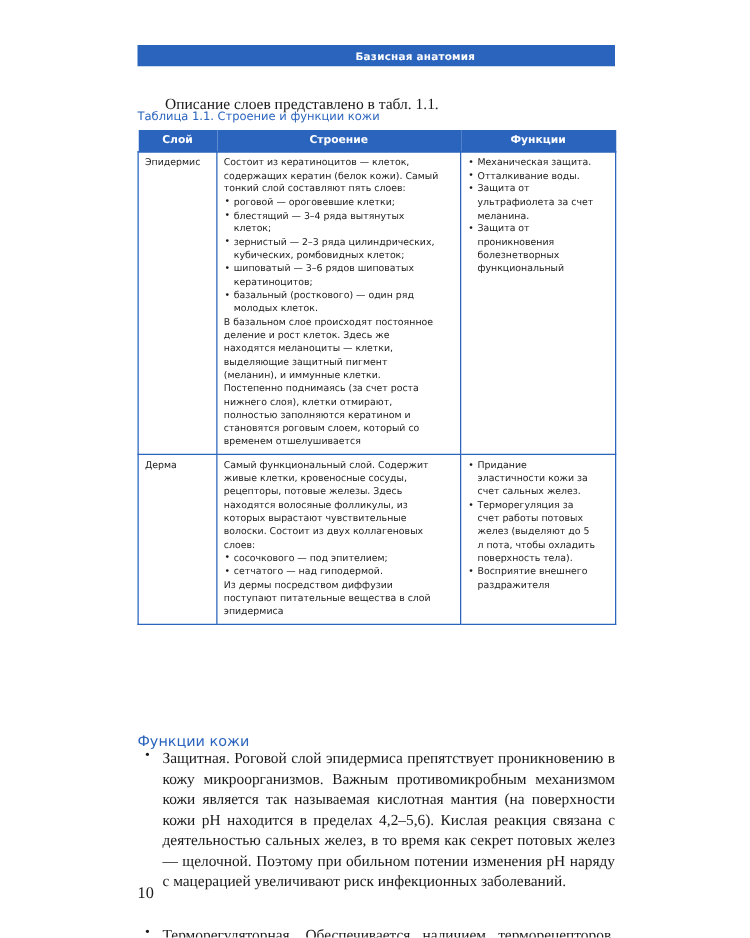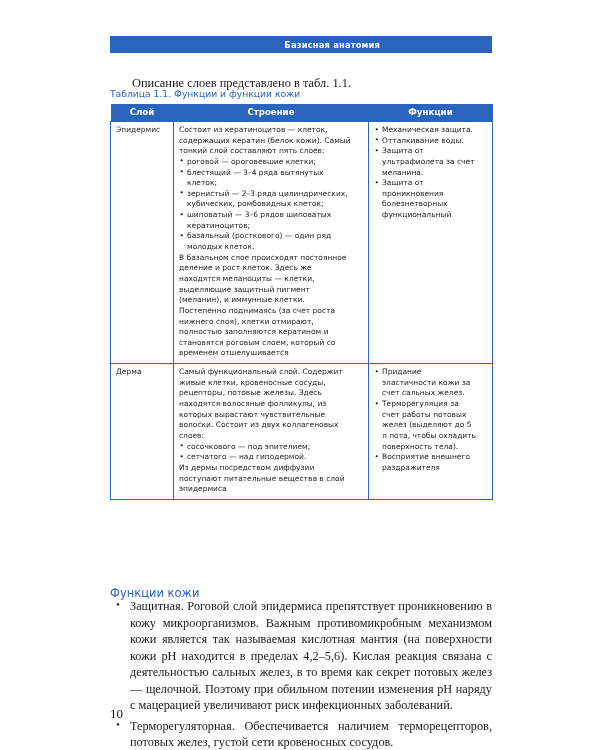--- a/index.html
+++ b/index.html
@@ -146,21 +146,21 @@
     position: absolute;
     left: 110px;
     top: 598px;
     width: 382px;
     font-size: 12.3px;
     line-height: 1.345;
   }
   .bodylist .bl-item {
     position: relative;
     padding-left: 20px;
-    margin-bottom: 4px;
+    margin-bottom: 26px;
     text-align: justify;
   }
   .bodylist .bl-item:last-child { margin-bottom: 0; }
   .bodylist .bl-item:before {
     content: "\2022";
     position: absolute;
     left: 6px;
     top: -1px;
     font-size: 11px;
   }
@@ -182,21 +182,21 @@
 
   <div class="runhead">
     <span class="rh-num">Раздел 1.</span>
     <span>Базисная анатомия</span>
   </div>
 
   <p class="intro">Описание слоев представлено в табл. 1.1.</p>
 
   <div class="tbl-caption">
     <span class="cap-label">Таблица 1.1.</span>
-    <span class="cap-text">Функции и функции кожи</span>
+    <span class="cap-text">Строение и функции кожи</span>
   </div>
 
   <table class="skin">
     <colgroup>
       <col class="col-layer">
       <col class="col-struct">
       <col class="col-func">
     </colgroup>
     <thead>
       <tr>

